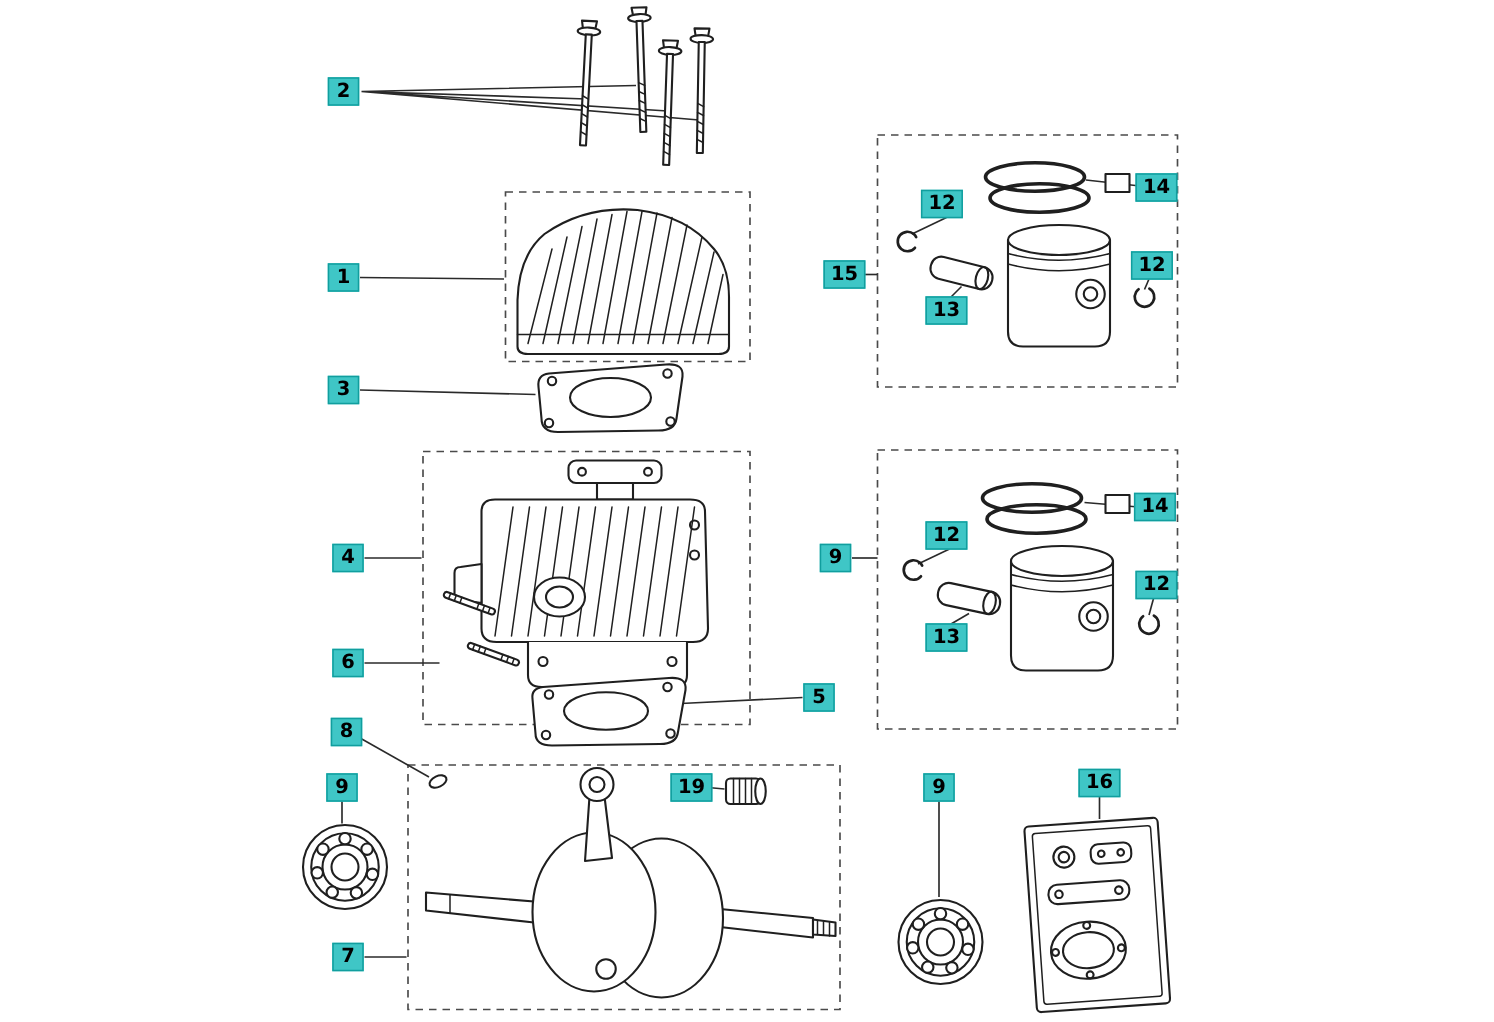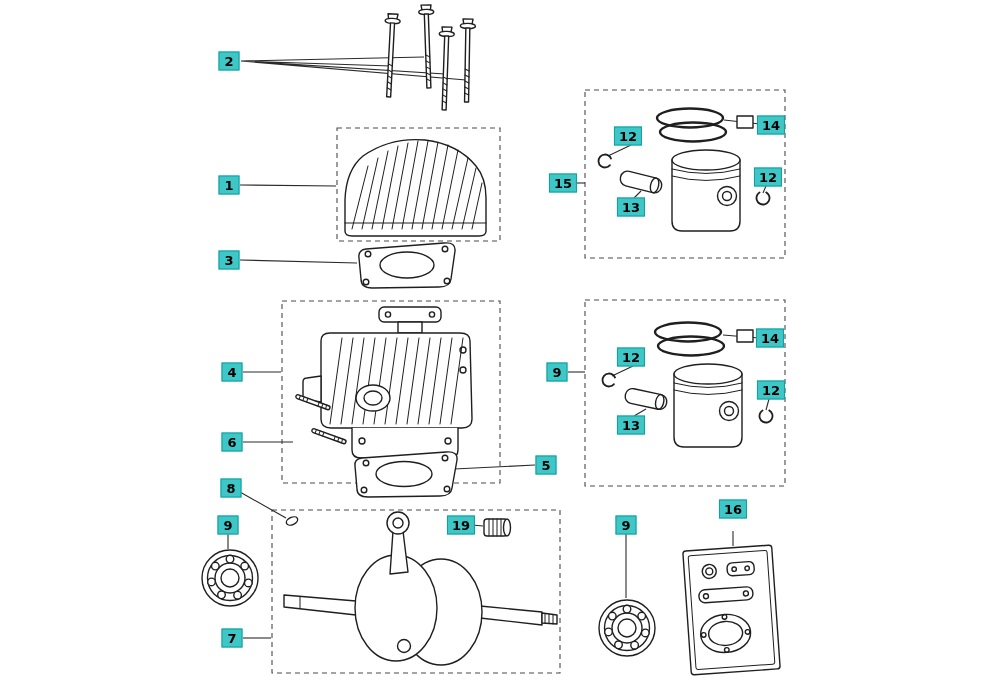--- a/index.html
+++ b/index.html
@@ -254,15 +254,15 @@
   <div class="callout" style="left:628px;top:136px">12</div>
   <div class="callout" style="left:771px;top:125px">14</div>
   <div class="callout" style="left:768px;top:177px">12</div>
   <div class="callout" style="left:631px;top:207px">13</div>
   <div class="callout" style="left:557px;top:372px">9</div>
   <div class="callout" style="left:631px;top:357px">12</div>
   <div class="callout" style="left:770px;top:338px">14</div>
   <div class="callout" style="left:771px;top:390px">12</div>
   <div class="callout" style="left:631px;top:425px">13</div>
   <div class="callout" style="left:626px;top:525px">9</div>
-  <div class="callout" style="left:733px;top:509px">16</div>
+  <div class="callout" style="left:733px;top:522px">16</div>
 
 </div>
 
 </body></html>

